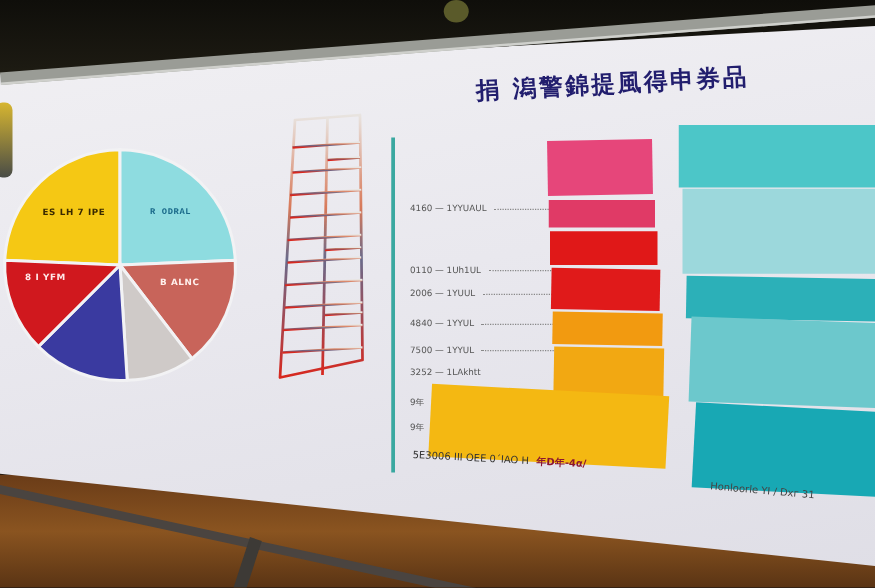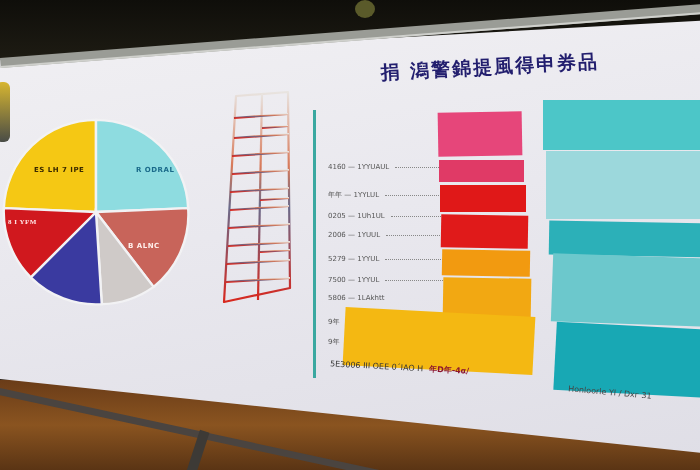--- a/index.html
+++ b/index.html
@@ -56,23 +56,23 @@
       <g stroke="#f2f2f4" stroke-width="2.5">
         <path d="M100,100 L100,4 A96,96 0 0,0 4,96 Z" fill="#f5c814"></path>
         <path d="M100,100 L100,4 A96,96 0 0,1 196,96 Z" fill="#8edce0"></path>
         <path d="M100,100 L196,96 A96,96 0 0,1 160,178 Z" fill="#c8645a"></path>
         <path d="M100,100 L160,178 A96,96 0 0,1 106,196 Z" fill="#cfcac8"></path>
         <path d="M100,100 L106,196 A96,96 0 0,1 32,168 Z" fill="#3a3aa0"></path>
         <path d="M100,100 L32,168 A96,96 0 0,1 4,96 Z" fill="#d0181e"></path>
       </g>
     </svg>
     <span class="pie-label" style="left:34px;top:52px;color:#3a2a00;">ES LH 7 IPE</span>
-    <span class="pie-label" style="left:136px;top:52px;color:#1a6a8a;">R ODRAL</span>
-    <span class="pie-label" style="left:8px;top:104px;color:#ffe8e8;font-family:Liberation Serif, serif;">8 I YFM</span>
-    <span class="pie-label" style="left:128px;top:108px;color:#fff0ec;margin-top:20px;">B ALNC</span>
+    <span class="pie-label" style="left:120px;top:52px;color:#1a6a8a;font-family:Liberation Mono, monospace;">R ODRAL</span>
+    <span class="pie-label" style="left:20px;top:104px;color:#ffe8e8;">8 I YFM</span>
+    <span class="pie-label" style="left:128px;top:108px;color:#fff0ec;">B ALNC</span>
   </div>
 
   <svg class="ribbon" viewBox="0 0 84 220">
     <defs>
       <linearGradient id="rg" x1="0" y1="0" x2="0" y2="1">
         <stop offset="0" stop-color="#e8e4e0"></stop>
         <stop offset="0.35" stop-color="#d87a5a"></stop>
         <stop offset="0.55" stop-color="#6a6a8a"></stop>
         <stop offset="1" stop-color="#d8281e"></stop>
       </linearGradient>
@@ -94,26 +94,25 @@
         <path d="M46,112 L75,110"></path>
         <path d="M46,164 L76,162"></path>
     </g>
   </svg>
 
   <div class="title">捐 潟警錦提風得申券品</div>
 
   <div class="axis"></div>
 
   <div class="row" style="top:163px"><span>4160 — 1YYUAUL</span><span class="dash"></span></div>
-  <div class="row" style="top:190px"><span>年年 — 1YYLUL</span><span class="dash"></span></div>
-  <div class="row" style="top:212px"><span>0205 — 1Uh1UL</span><span class="dash"></span></div>
+  <div class="row" style="top:212px"><span>0110 — 1Uh1UL</span><span class="dash"></span></div>
   <div class="row" style="top:231px"><span>2006 — 1YUUL</span><span class="dash"></span></div>
-  <div class="row" style="top:255px"><span>5279 — 1YYUL</span><span class="dash"></span></div>
+  <div class="row" style="top:255px"><span>4840 — 1YYUL</span><span class="dash"></span></div>
   <div class="row" style="top:276px"><span>7500 — 1YYUL</span><span class="dash"></span></div>
-  <div class="row" style="top:294px"><span>5806 — 1LAkhtt</span></div>
+  <div class="row" style="top:294px"><span>3252 — 1LAkhtt</span></div>
   <div class="row" style="top:317px"><span>9年</span></div>
   <div class="row" style="top:337px"><span>9年</span></div>
 
   <div class="bar" style="left:438px;top:112px;width:84px;height:44px;background:#e6467a;transform:rotate(-1deg);"></div>
   <div class="bar" style="left:439px;top:160px;width:85px;height:22px;background:#e03a66;"></div>
   <div class="bar" style="left:440px;top:185px;width:86px;height:27px;background:#e01818;"></div>
   <div class="bar" style="left:441px;top:215px;width:87px;height:33px;background:#e01a1a;transform:rotate(1deg);"></div>
   <div class="bar" style="left:442px;top:250px;width:88px;height:26px;background:#f29a10;transform:rotate(1deg);"></div>
   <div class="bar" style="left:443px;top:278px;width:88px;height:42px;background:#f2a812;transform:rotate(1deg);"></div>
   <div class="bar" style="left:344px;top:312px;width:190px;height:58px;background:#f4b812;transform:rotate(3deg);"></div>

